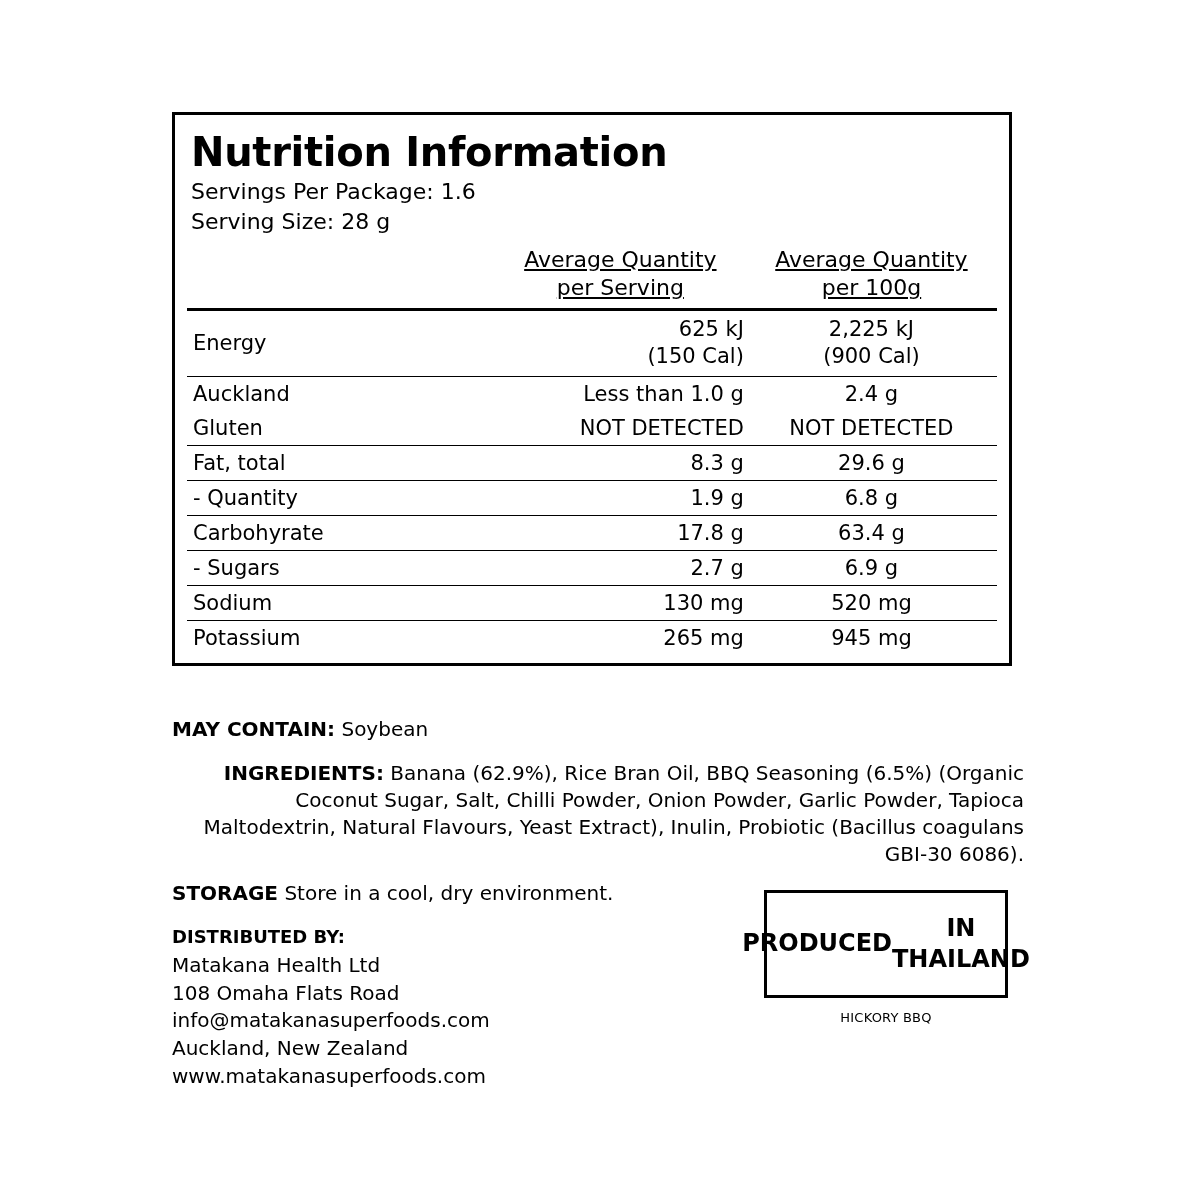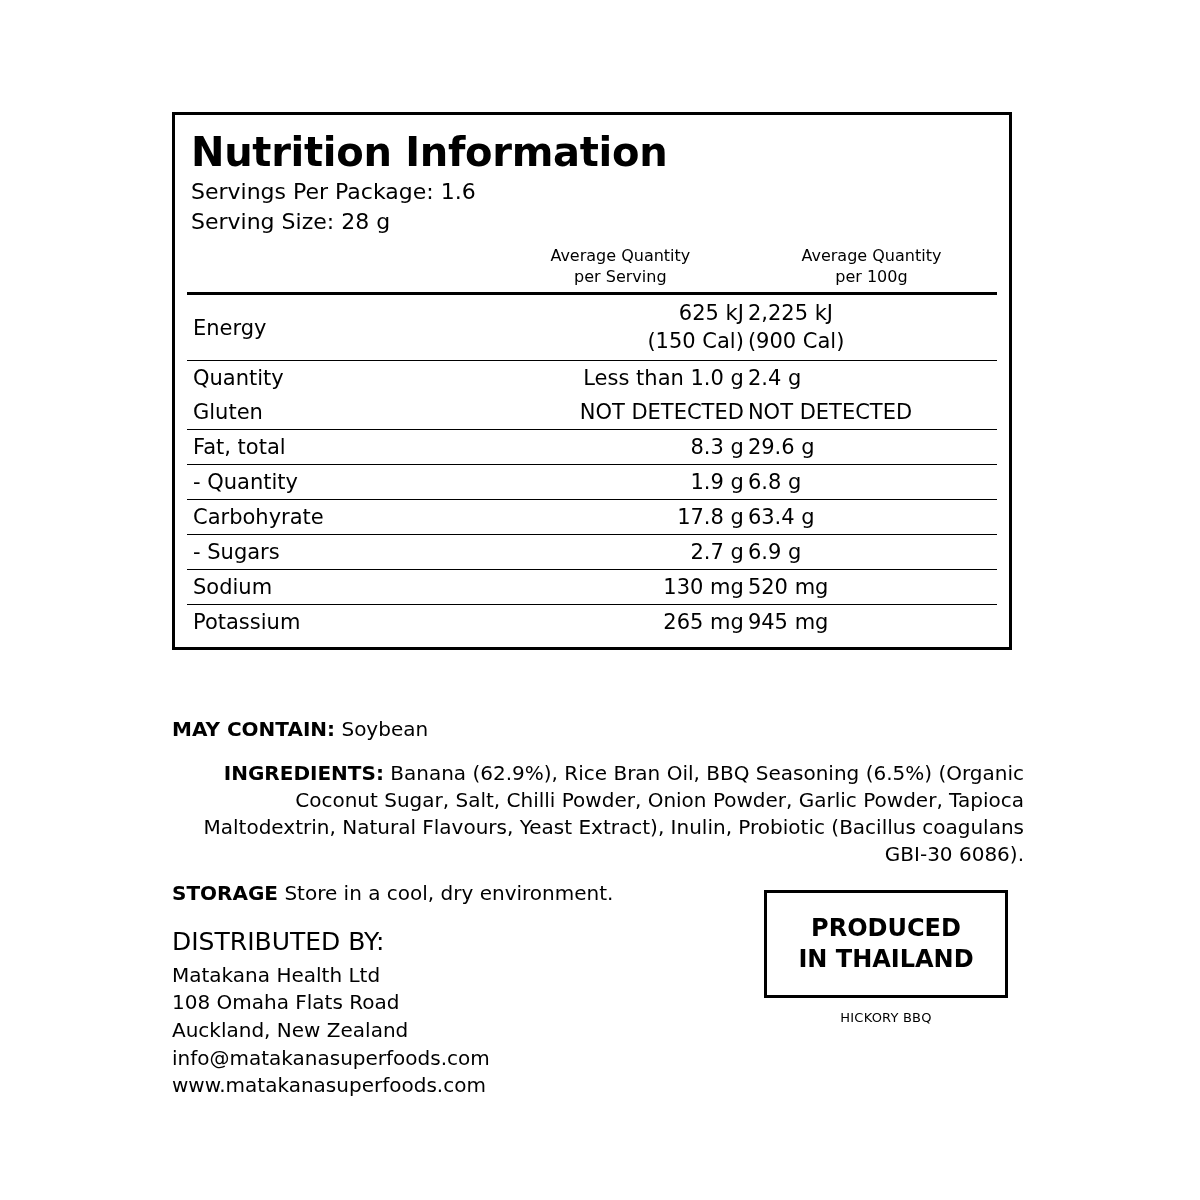--- a/index.html
+++ b/index.html
@@ -48,63 +48,64 @@
     border-collapse: collapse;
     margin-top: 8px;
     font-size: 21px;
   }
   table.nut td {
     padding: 5px 2px;
     vertical-align: middle;
   }
   .col-name  { width: 38%; text-align: left; padding-left: 6px !important; }
   .col-serve { width: 31%; text-align: right; }
-  .col-100   { width: 31%; }
+  .col-100   { width: 31%; text-align: center; }
 
   tr.head td {
     border-bottom: 3px solid #000;
     padding-top: 0;
   }
   tr.head .hdr {
-    font-size: 16px;
+    font-size: 22px;
     line-height: 1.3;
     text-align: center;
+    text-decoration: underline;
   }
   tr.line td { border-bottom: 1.5px solid #000; }
   .two-line { line-height: 1.3; }
 
   
   .body-text {
     position: absolute;
     left: 172px;
     width: 850px;
     font-size: 20px;
     line-height: 1.35;
   }
   .body-text b { font-weight: bold; }
 
   #may-contain { top: 716px; }
   #ingredients { top: 760px; width: 852px; text-align: right; }
   #storage     { top: 880px; }
   #distributed { top: 925px; }
-  .dist-title { font-weight: normal; font-size: 25px; }
+  .dist-title { font-weight: bold; font-size: 18px; }
   .dist-lines { margin-top: 3px; }
   .dist-lines div { line-height: 1.38; }
 
   
   .produced {
     position: absolute;
     left: 764px;
     top: 890px;
     width: 244px;
     height: 108px;
     border: 3px solid #000;
     box-sizing: border-box;
     display: flex;
-    flex-direction: column;
+    flex-direction: row;
     align-items: center;
     justify-content: center;
     font-weight: bold;
     font-size: 24px;
     line-height: 1.3;
     text-align: center;
   }
   .flavour {
     position: absolute;
     left: 764px;
@@ -145,21 +146,21 @@
             <div>625 kJ</div>
             <div>(150 Cal)</div>
           </td>
           <td class="col-100 two-line">
             <div>2,225 kJ</div>
             <div>(900 Cal)</div>
           </td>
         </tr>
 
         <tr>
-          <td class="col-name">Quantity</td>
+          <td class="col-name">Auckland</td>
           <td class="col-serve">Less than 1.0 g</td>
           <td class="col-100">2.4 g</td>
         </tr>
 
         <tr class="line">
           <td class="col-name">Gluten</td>
           <td class="col-serve">NOT DETECTED</td>
           <td class="col-100">NOT DETECTED</td>
         </tr>
 
@@ -216,22 +217,22 @@
   <div class="body-text" id="storage">
     <b>STORAGE</b>
     <span>Store in a cool, dry environment.</span>
   </div>
 
   <div class="body-text" id="distributed">
     <div class="dist-title">DISTRIBUTED BY:</div>
     <div class="dist-lines">
       <div>Matakana Health Ltd</div>
       <div>108 Omaha Flats Road</div>
+      <div>info@matakanasuperfoods.com</div>
       <div>Auckland, New Zealand</div>
-      <div>info@matakanasuperfoods.com</div>
       <div>www.matakanasuperfoods.com</div>
     </div>
   </div>
 
   <div class="produced">
     <div>PRODUCED</div>
     <div>IN THAILAND</div>
   </div>
 
   <div class="flavour">HICKORY BBQ</div>

